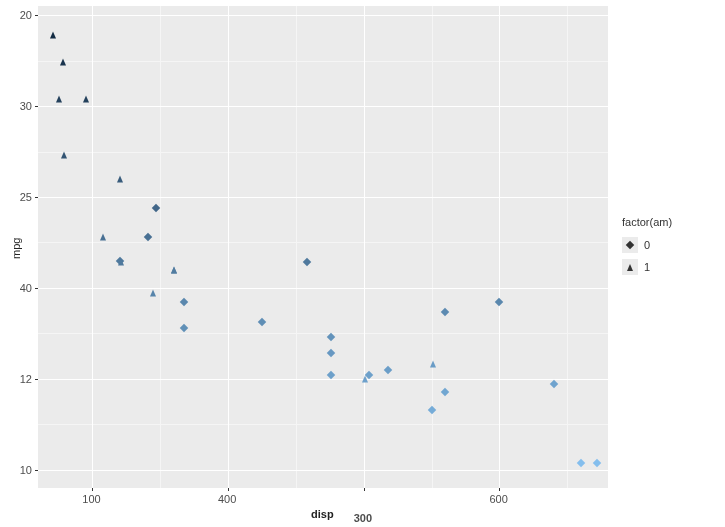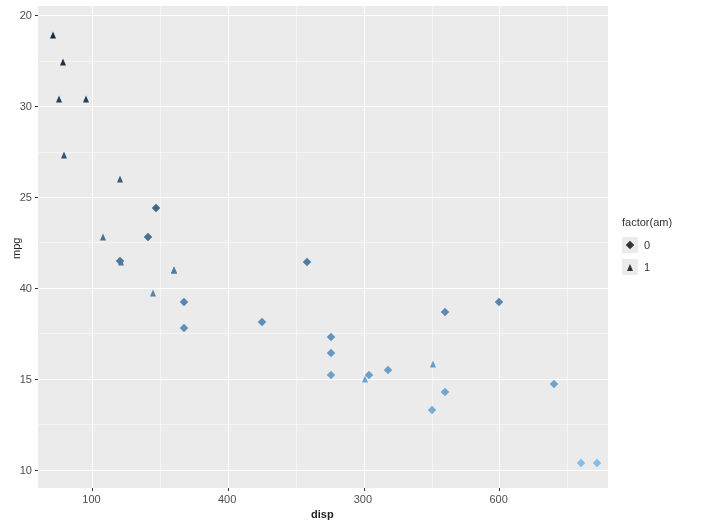--- a/index.html
+++ b/index.html
@@ -176,27 +176,27 @@
         </div>
       <span>1</span>
     </div>
   </div>
 
 <div class="tick" style="left: 92.2857px; top: 488px; width: 1px; height: 3px;"></div>
     <div class="axis-label" style="left: 82.2857px; top: 493px;">100</div>
     <div class="tick" style="left: 228px; top: 488px; width: 1px; height: 3px;"></div>
     <div class="axis-label" style="left: 218px; top: 493px;">400</div>
     <div class="tick" style="left: 363.714px; top: 488px; width: 1px; height: 3px;"></div>
-    <div class="axis-label" style="left: 353.714px; top: 493px;">300</div>
+    <div class="axis-label" style="left: 353.714px; top: 512px; font-weight: bold;">300</div>
     <div class="tick" style="left: 499.429px; top: 488px; width: 1px; height: 3px;"></div>
     <div class="axis-label" style="left: 489.429px; top: 493px;">600</div>
     <div class="tick" style="left: 35px; top: 469.811px; width: 3px; height: 1px;"></div>
     <div class="axis-label" style="right: 693px; top: 463.811px;">10</div>
     <div class="tick" style="left: 35px; top: 378.868px; width: 3px; height: 1px;"></div>
-    <div class="axis-label" style="right: 693px; top: 372.868px;">15</div>
+    <div class="axis-label" style="right: 693px; top: 372.868px;">12</div>
     <div class="tick" style="left: 35px; top: 287.925px; width: 3px; height: 1px;"></div>
     <div class="axis-label" style="right: 693px; top: 281.925px;">40</div>
     <div class="tick" style="left: 35px; top: 196.981px; width: 3px; height: 1px;"></div>
     <div class="axis-label" style="right: 693px; top: 190.981px;">25</div>
     <div class="tick" style="left: 35px; top: 106.038px; width: 3px; height: 1px;"></div>
     <div class="axis-label" style="right: 693px; top: 100.038px; margin-left: 48px;">30</div>
     <div class="tick" style="left: 35px; top: 15.0943px; width: 3px; height: 1px;"></div>
     <div class="axis-label" style="right: 693px; top: 9.09434px;">20</div>
   </div>
 

